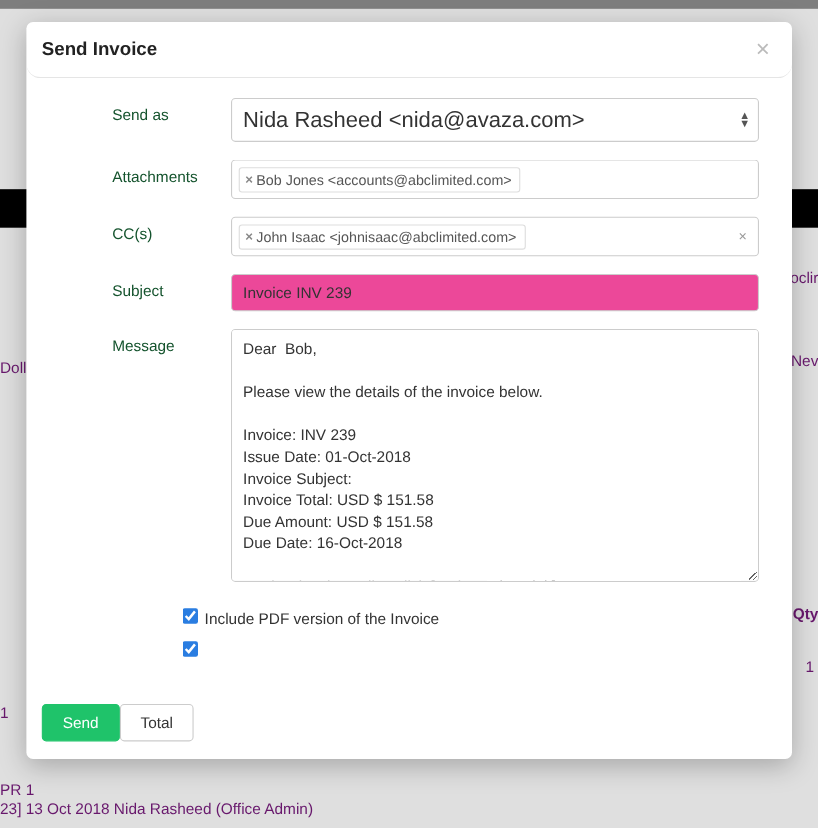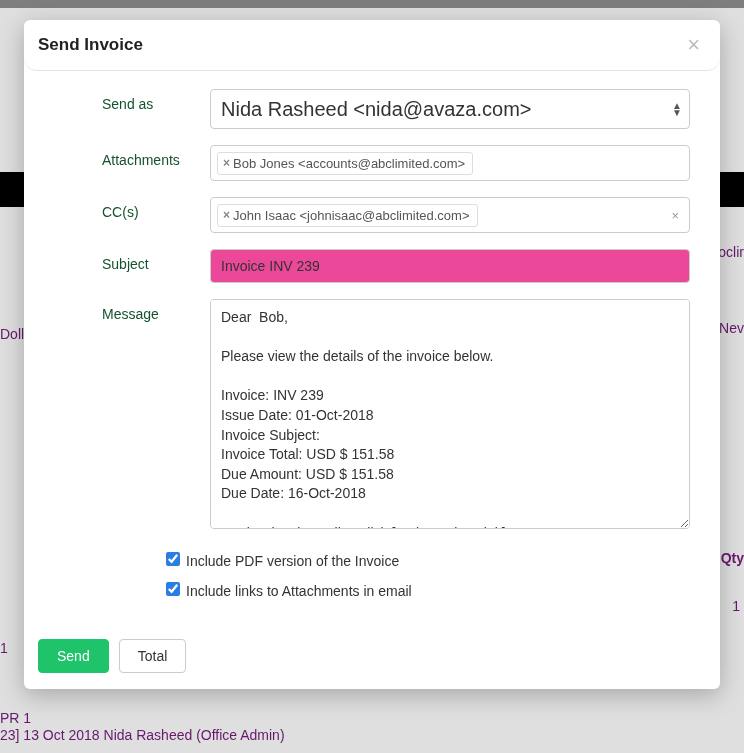--- a/index.html
+++ b/index.html
@@ -185,21 +185,20 @@
   }
   .checkbox-row input {
     margin-right: 6px;
     accent-color: #2a7de1;
     width: 14px;
     height: 14px;
   }
   .modal-footer {
     padding: 14px 14px 16px 14px;
     display: flex;
-    gap: 10px;
   }
   .btn {
     padding: 8px 18px;
     font-size: 14px;
     border-radius: 4px;
     cursor: pointer;
     border: 1px solid transparent;
   }
   .btn-primary {
     background: #1fc36a;
@@ -305,21 +304,20 @@
       </div>
     </div>
 
     <label class="checkbox-row">
       <input type="checkbox" checked="" style="">
       <span>Include PDF version of the Invoice</span>
     </label>
 
     <label class="checkbox-row">
       <input type="checkbox" checked="" style="">
-      <span>Include links to Attachments in email</span>
     </label>
 
   </div>
 
   <div class="modal-footer">
     <button class="btn btn-primary">Send</button>
     <button class="btn btn-default">Total</button>
   </div>
 
 </div>

